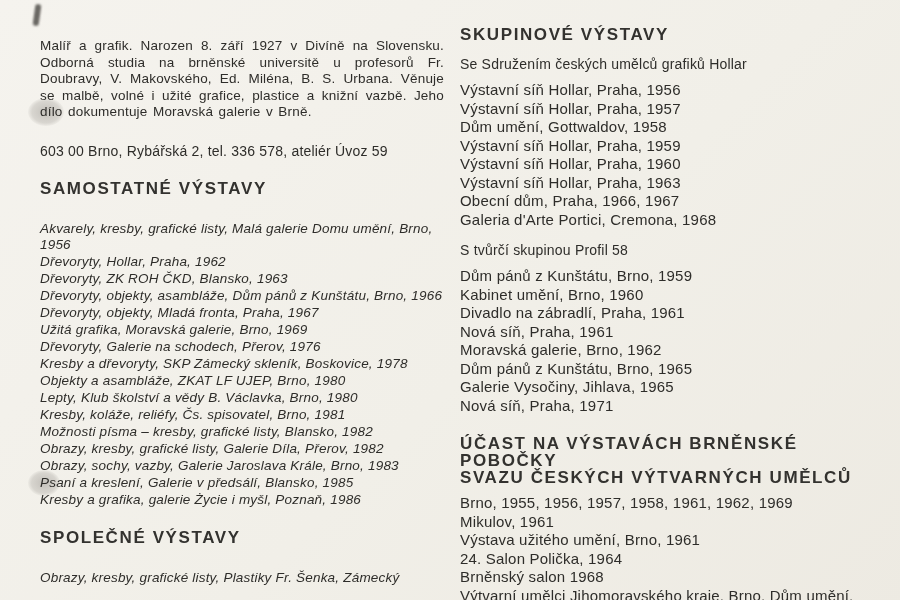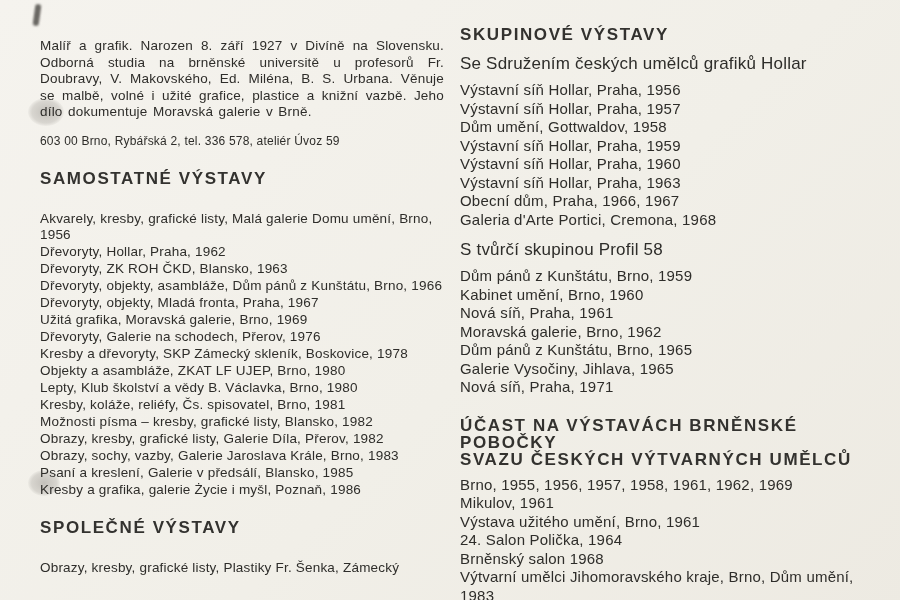--- a/index.html
+++ b/index.html
@@ -26,46 +26,46 @@
 
   .bio {
     margin: 0;
     font-size: 13.5px;
     line-height: 16.5px;
     text-align: justify;
     letter-spacing: 0.2px;
     word-spacing: 1.5px;
   }
   .address {
-    margin: 12px 0 0 0;
-    font-size: 12px;
+    margin: 22px 0 0 0;
+    font-size: 14px;
     line-height: 16px;
     letter-spacing: 0.2px;
   }
   .sec-heading {
     margin: 21px 0 0 0;
     font-size: 17px;
     font-weight: 600;
     line-height: 17px;
     letter-spacing: 1.6px;
     color: #33322f;
   }
   .col-right .sec-heading.first { margin-top: 0; }
   .subheading {
     margin: 12px 0 0 0;
-    font-size: 17px;
+    font-size: 14px;
     line-height: 18px;
     letter-spacing: 0.2px;
   }
   ul.exh-list {
     list-style: none;
     margin: 0;
     padding: 0;
   }
-  .col-left ul.exh-list { margin-top: 24px; }
+  .col-left ul.exh-list { margin-top: 24px; font-style: italic; }
   .col-right ul.exh-list { margin-top: 8px; }
   .col-left ul.exh-list li {
     font-size: 13.5px;
     line-height: 16px;
     margin: 0 0 1px 0;
     letter-spacing: 0.2px;
   }
   .col-right ul.exh-list li {
     font-size: 15px;
     line-height: 18.5px;
@@ -179,20 +179,21 @@
       </ul>
 
     <p class="subheading">S tvůrčí skupinou Profil 58</p>
 
     <ul class="exh-list">
 
         <li>Dům pánů z Kunštátu, Brno, 1959</li>
 
         <li>Kabinet umění, Brno, 1960</li>
 
+        <li>Divadlo na zábradlí, Praha, 1961</li>
 
         <li>Nová síň, Praha, 1961</li>
 
         <li>Moravská galerie, Brno, 1962</li>
 
         <li>Dům pánů z Kunštátu, Brno, 1965</li>
 
         <li>Galerie Vysočiny, Jihlava, 1965</li>
 
         <li>Nová síň, Praha, 1971</li>

